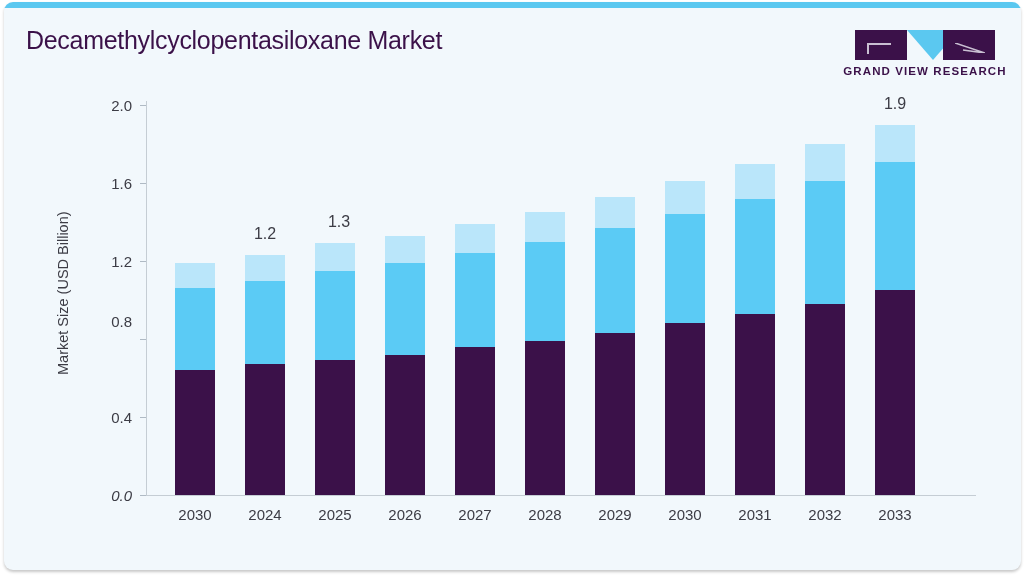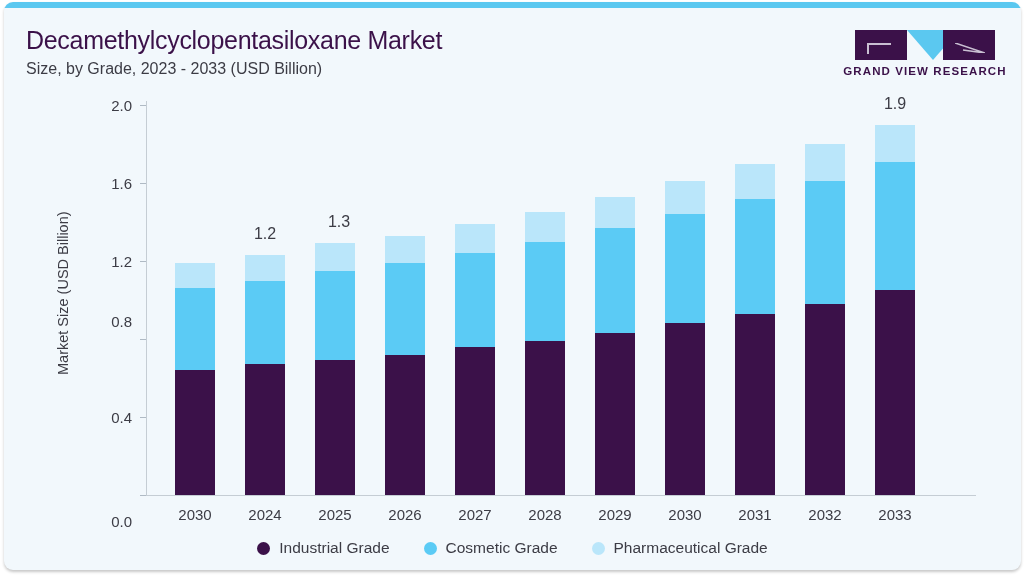--- a/index.html
+++ b/index.html
@@ -229,42 +229,41 @@
   }
 </style>
 </head>
 <body>
 
 <div id="card">
   <div id="topbar"></div>
 
   <div id="header">
     <div id="title">Decamethylcyclopentasiloxane Market</div>
-    <div id="subtitle">Size, by Grade, 2023 - 2033 (USD Billion)</div>
 
     <div id="logo">
       <div id="logo-marks">
         <div class="logo-block" id="logo-g"></div>
         <div id="logo-g-inner"></div>
         <div id="logo-v"></div>
         <div class="logo-block" id="logo-r"></div>
         <svg id="logo-r-inner" viewBox="0 0 30 10">
           <polyline points="0,0 30,10 8,7" fill="none" stroke="#C9BFD2" stroke-width="1.6"></polyline>
         </svg>
       </div>
       <div id="logo-text">GRAND VIEW RESEARCH</div>
     </div>
   </div>
 
   <div id="plot-area">
     <div id="ylabel">Market Size (USD Billion)</div>
     <div id="axis-v"></div>
     <div id="axis-h"></div>
     <div id="yticks">
-        <div class="ytick-label" style="top: 519px;">0.0</div>
+        <div class="ytick-label" style="top: 493px; font-style: italic;">0.0</div>
         <div class="ytick-mark" style="top: 493px;"></div>
         <div class="ytick-label" style="top: 415px;">0.4</div>
         <div class="ytick-mark" style="top: 415px;"></div>
         <div class="ytick-label" style="top: 319px;">0.8</div>
         <div class="ytick-mark" style="top: 337px;"></div>
         <div class="ytick-label" style="top: 259px;">1.2</div>
         <div class="ytick-mark" style="top: 259px;"></div>
         <div class="ytick-label" style="top: 181px;">1.6</div>
         <div class="ytick-mark" style="top: 181px;"></div>
         <div class="ytick-label" style="top: 103px;">2.0</div>
@@ -338,27 +337,13 @@
         <div class="xtick-label" style="left: 436px;">2027</div>
         <div class="xtick-label" style="left: 506px;">2028</div>
         <div class="xtick-label" style="left: 576px;">2029</div>
         <div class="xtick-label" style="left: 646px;">2030</div>
         <div class="xtick-label" style="left: 716px;">2031</div>
         <div class="xtick-label" style="left: 786px;">2032</div>
         <div class="xtick-label" style="left: 856px;">2033</div>
       </div>
   </div>
 
-  <div id="legend">
-      <div class="legend-item">
-        <span class="legend-dot" style="background: rgb(59, 17, 73);"></span>
-        <span class="legend-text">Industrial Grade</span>
-      </div>
-      <div class="legend-item">
-        <span class="legend-dot" style="background: rgb(91, 203, 245);"></span>
-        <span class="legend-text">Cosmetic Grade</span>
-      </div>
-      <div class="legend-item">
-        <span class="legend-dot" style="background: rgb(186, 230, 250);"></span>
-        <span class="legend-text">Pharmaceutical Grade</span>
-      </div>
-    </div>
 </div>
 
 </body></html>

